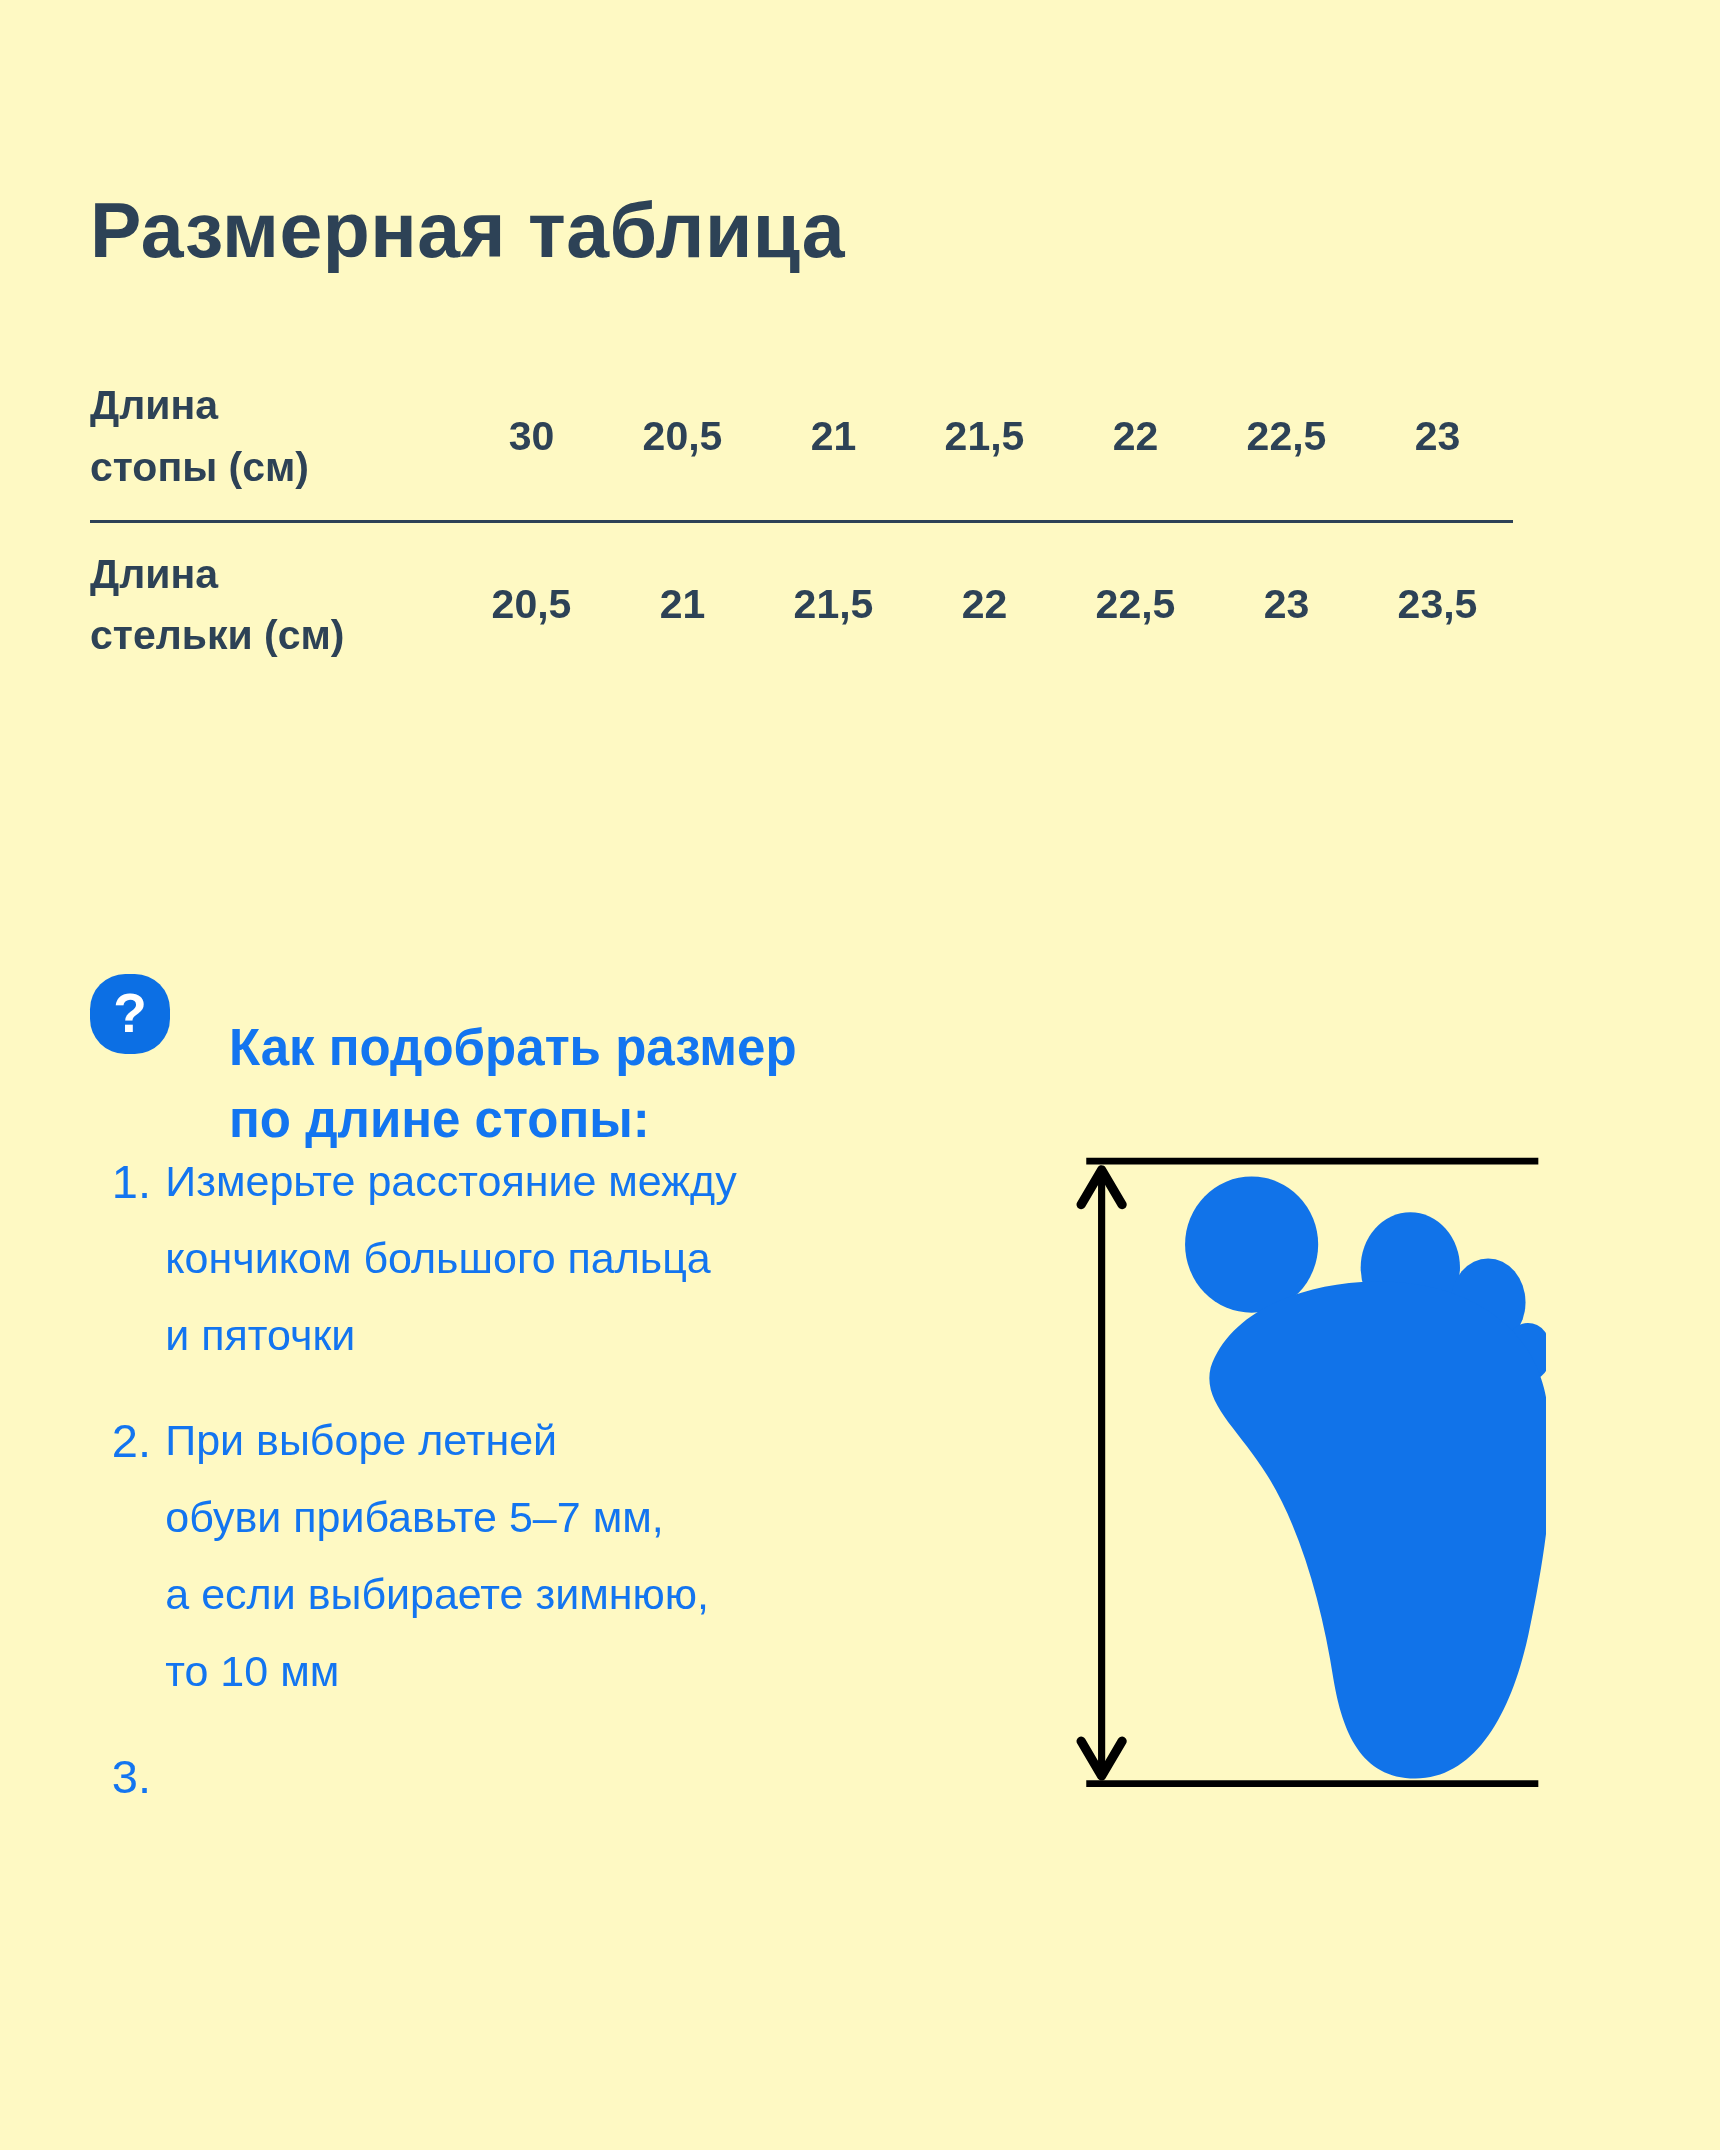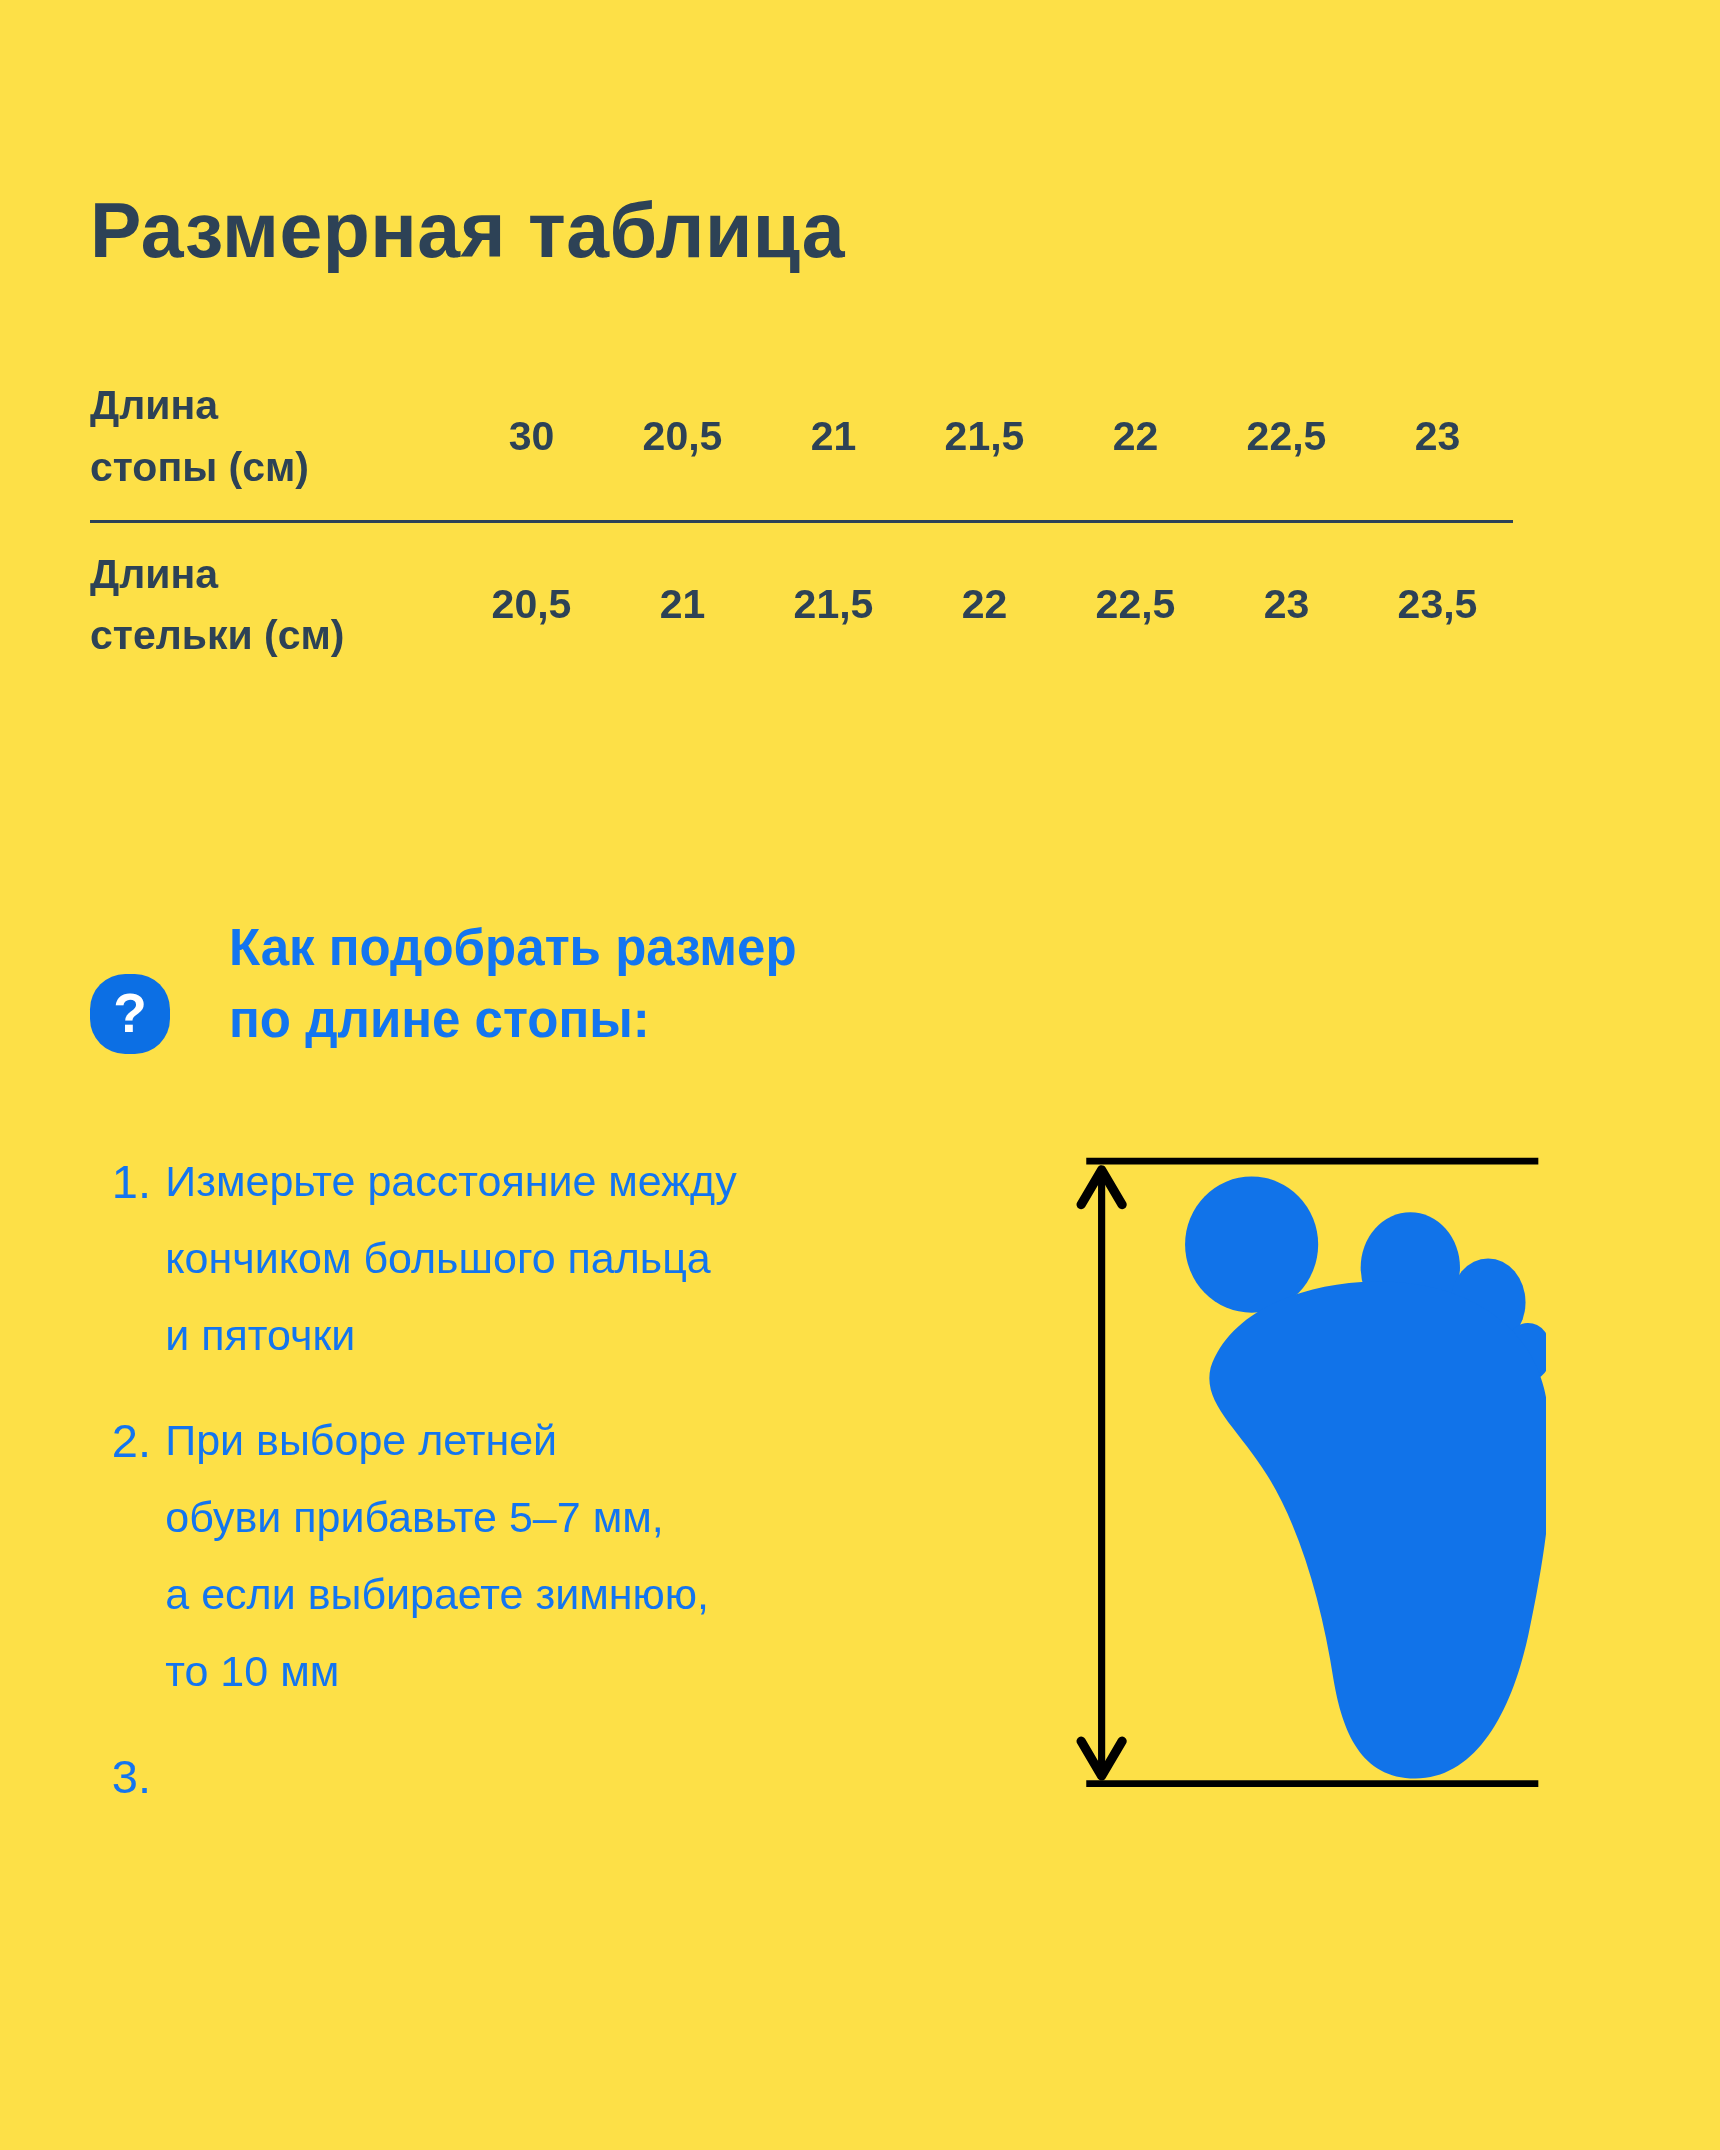--- a/index.html
+++ b/index.html
@@ -1,20 +1,20 @@
 <!DOCTYPE html>
 <html style="font-size:8.2px"><head>
 <meta charset="utf-8">
 <style>
   html,body{margin:0;padding:0;background:#ffffff;}
   .page{
     position:relative;
     width:1721px;
     height:2151px;
-    background:#fde047;
+    background:#fef9c3;
     overflow:hidden;
     font-family:"Liberation Sans", sans-serif;
     color:#2D4256;
   }
   
   .page-title{
     position:absolute;
     left:90px; top:134px;
     font-size:77px;
     font-weight:bold;
@@ -62,21 +62,21 @@
   }
   .q-icon span{
     color:#ffffff;
     font-size:55px;
     font-weight:bold;
     line-height:1;
     transform:translateY(-1px);
   }
   .guide-heading{
     position:absolute;
-    left:229px; top:912px;
+    left:229px; top:1012px;
     font-size:51px;
     font-weight:bold;
     line-height:1.42;
     color:#1375F0;
     white-space:pre-line;
   }
   
   .steps{
     position:absolute;
     left:90px; top:1143px;

